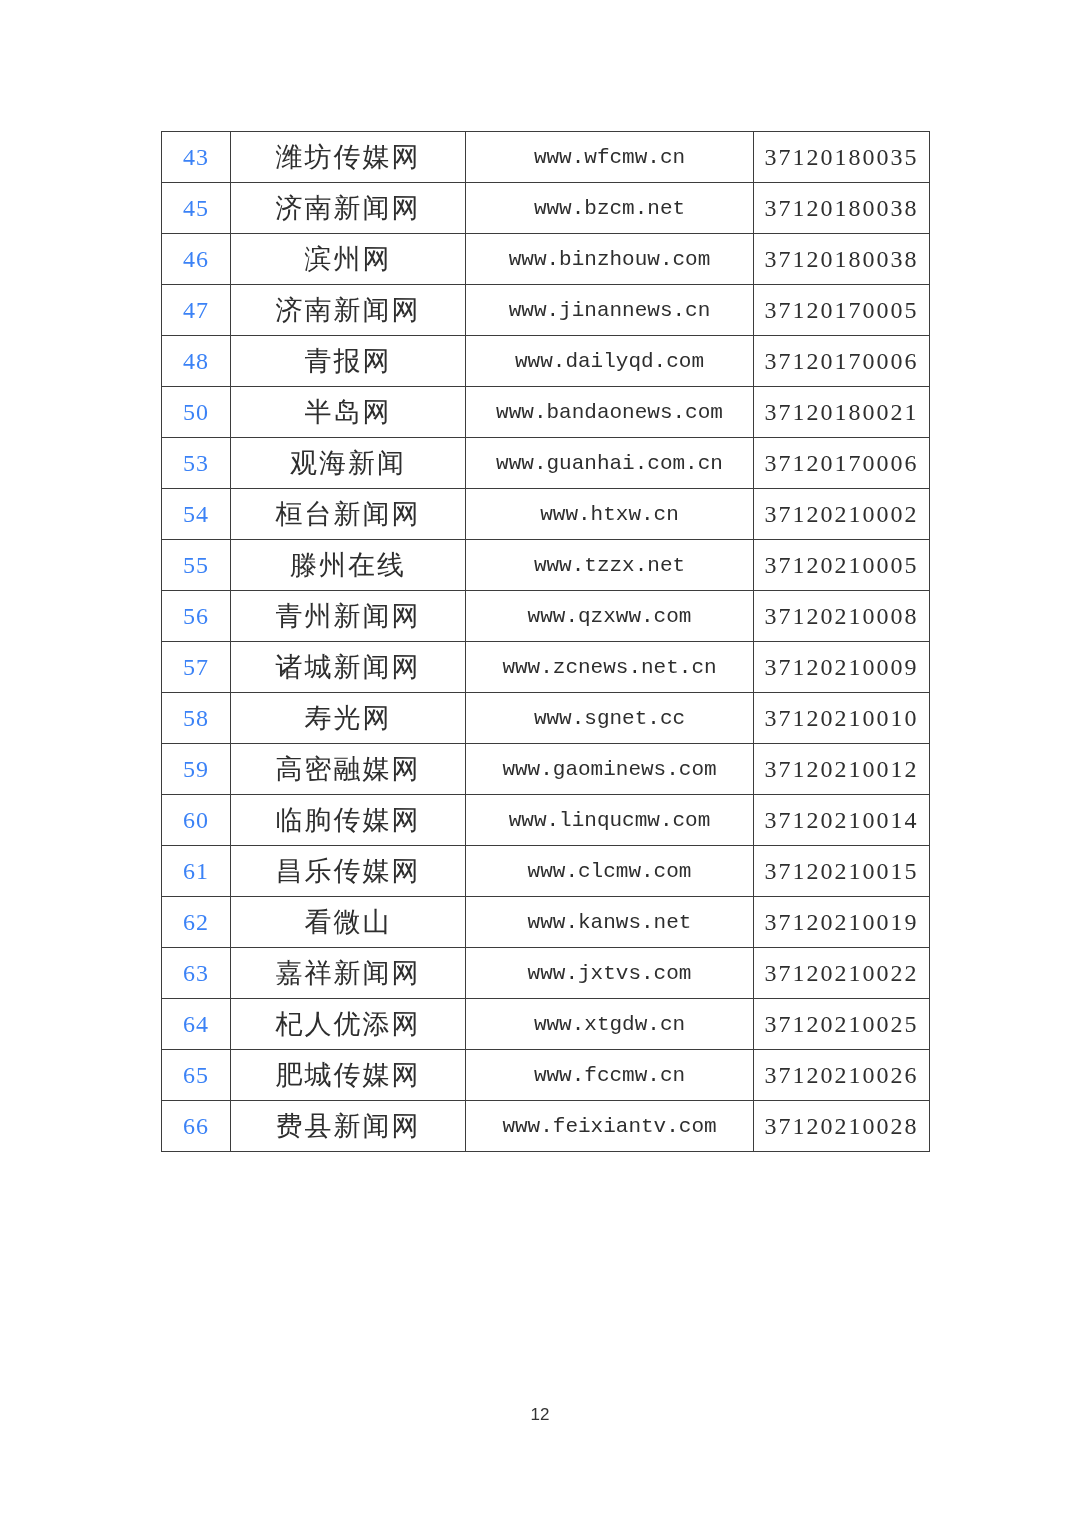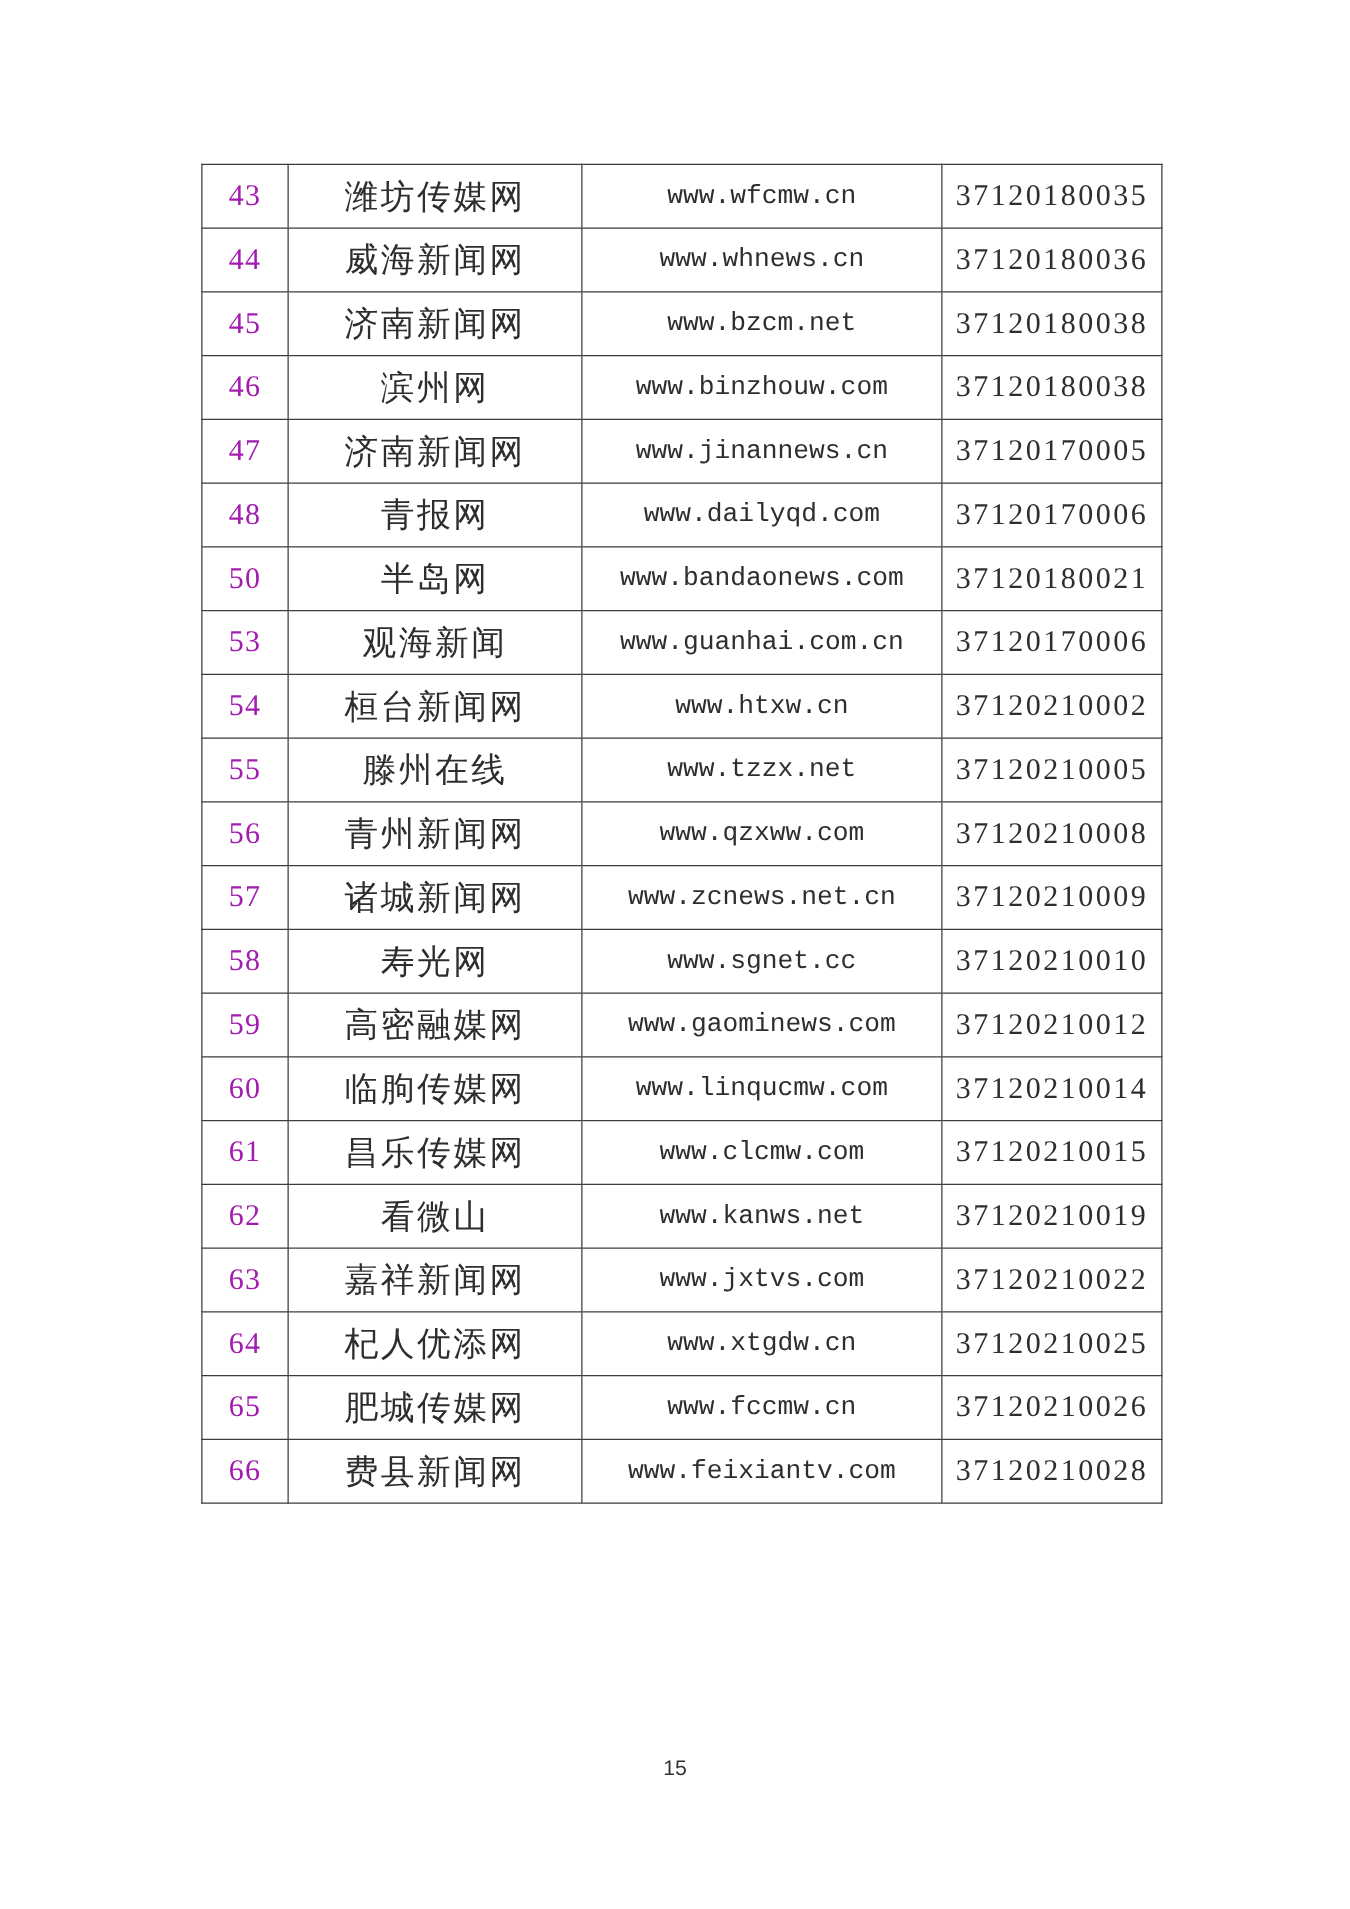--- a/index.html
+++ b/index.html
@@ -41,21 +41,21 @@
   }
   col.c-no      { width: 69px;  }
   col.c-name    { width: 235px; }
   col.c-url     { width: 288px; }
   col.c-license { width: 176px; }
 
   td.cell-no {
     font-family: "Liberation Serif", serif;
     font-size: 24px;
     letter-spacing: 1px;
-    color: #a21caf;
+    color: #3b82f6;
   }
   td.cell-name {
     font-family: "Liberation Serif", serif;
     font-size: 27px;
     letter-spacing: 2px;
     color: #2e2e2e;
   }
   td.cell-url {
     font-family: "Liberation Mono", "DejaVu Sans Mono", monospace;
     font-size: 21px;
@@ -92,26 +92,20 @@
         <col class="c-license">
       </colgroup>
       <tbody id="table-body">
           <tr>
     <td class="cell-no">43</td>
     <td class="cell-name">潍坊传媒网</td>
     <td class="cell-url">www.wfcmw.cn</td>
     <td class="cell-license">37120180035</td>
   </tr>
           <tr>
-    <td class="cell-no">44</td>
-    <td class="cell-name">威海新闻网</td>
-    <td class="cell-url">www.whnews.cn</td>
-    <td class="cell-license">37120180036</td>
-  </tr>
-          <tr>
     <td class="cell-no">45</td>
     <td class="cell-name">济南新闻网</td>
     <td class="cell-url">www.bzcm.net</td>
     <td class="cell-license">37120180038</td>
   </tr>
           <tr>
     <td class="cell-no">46</td>
     <td class="cell-name">滨州网</td>
     <td class="cell-url">www.binzhouw.com</td>
     <td class="cell-license">37120180038</td>
@@ -215,15 +209,15 @@
           <tr>
     <td class="cell-no">66</td>
     <td class="cell-name">费县新闻网</td>
     <td class="cell-url">www.feixiantv.com</td>
     <td class="cell-license">37120210028</td>
   </tr>
         </tbody>
     </table>
   </div>
 
-  <div class="page-number">15</div>
+  <div class="page-number">12</div>
 
 </div>
 
 </body></html>

